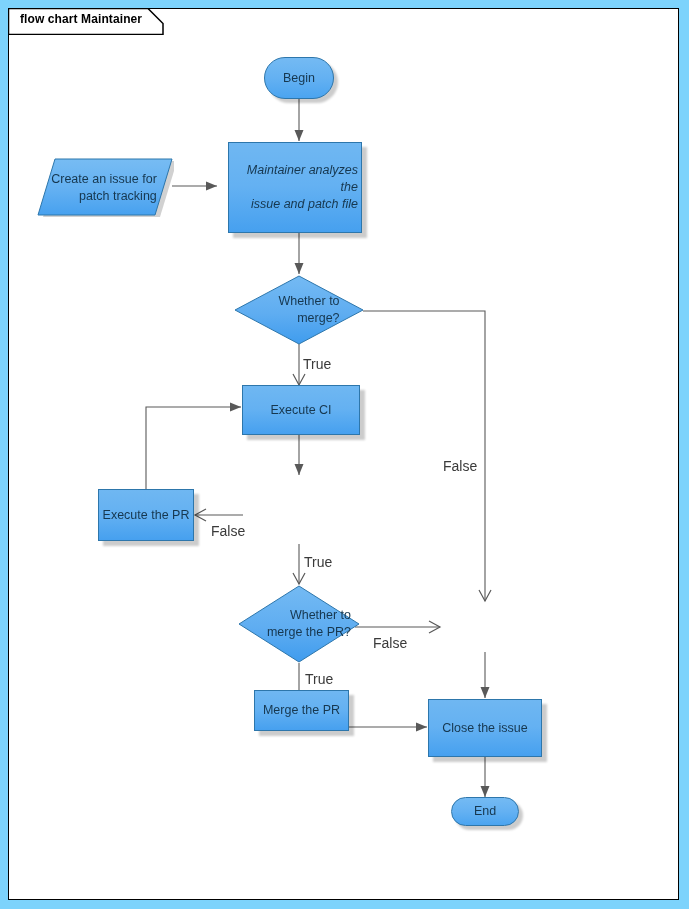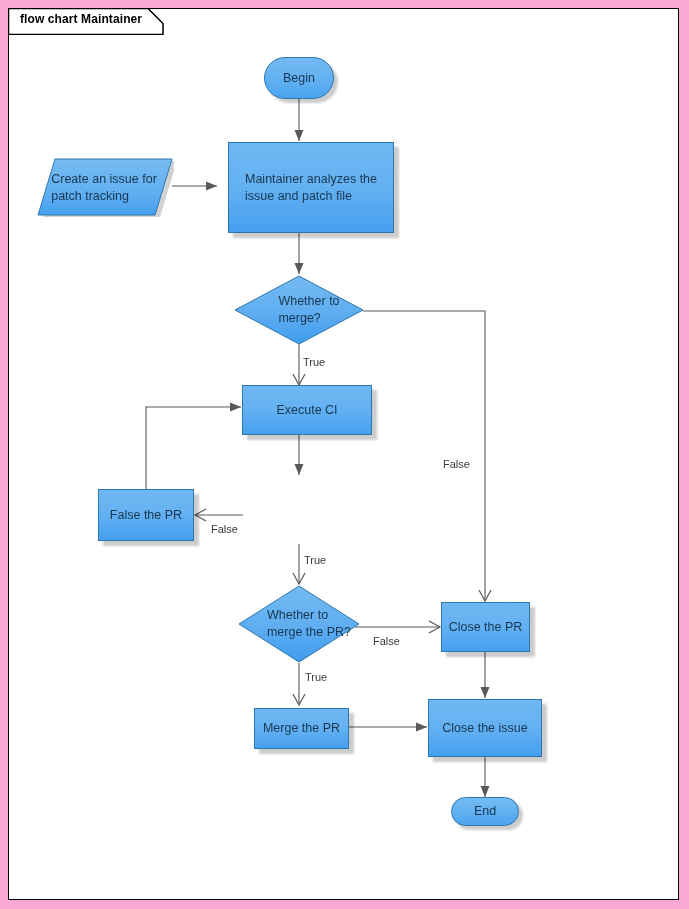--- a/index.html
+++ b/index.html
@@ -5,21 +5,21 @@
   html, body {
     margin: 0;
     padding: 0;
     background: #ffffff;
     font-family: "Liberation Sans", sans-serif;
   }
   #canvas {
     position: relative;
     width: 689px;
     height: 909px;
-    background: #f9a8d4;
+    background: #7dd3fc;
     overflow: hidden;
   }
   
   .frame {
     position: absolute;
     left: 8px;
     top: 8px;
     width: 671px;
     height: 892px;
     border: 1.5px solid #000000;
@@ -53,21 +53,21 @@
     height: 909px;
     pointer-events: none;
   }
   
   .node {
     position: absolute;
     box-sizing: border-box;
     display: flex;
     align-items: center;
     justify-content: center;
-    text-align: left;
+    text-align: right;
     color: #16374f;
     font-size: 12.5px;
     line-height: 1.35;
   }
   .node .lbl {
     position: relative;
     z-index: 3;
     padding: 0 4px;
     white-space: pre-line;
   }
@@ -89,21 +89,21 @@
   .round-shape {
     background: linear-gradient(180deg, #74baf3 0%, #64b1f2 50%, #4ba4f0 100%);
     border: 1px solid #2d76ab;
     border-radius: 22px;
   }
   .para-shape svg, .diamond-shape svg { display: block; width: 100%; height: 100%; }
   .node.diamond .lbl { z-index: 4; margin-left: 20px; }
   
   .edge-label {
     position: absolute;
-    font-size: 11px;
+    font-size: 14px;
     color: #3a3a3a;
     white-space: nowrap;
     font-family: "Liberation Sans", sans-serif;
   }
 </style>
 </head>
 <body>
 
 <div id="canvas">
 
@@ -180,21 +180,21 @@
           </linearGradient>
         </defs>
         <path d="M5,61 L22,5 L139,5 L122,61 Z" fill="rgba(0,0,0,0.18)" transform="translate(4,1)"></path>
         <path d="M4,60 L21,4 L138,4 L121,60 Z" fill="url(#gPara)" stroke="#2d76ab" stroke-width="1"></path>
       </svg>
     </div>
     <div class="lbl" style="margin-top:4px;">Create an issue for
 patch tracking</div>
   </div>
 
-  <div class="node" style="left:228px; top:142px; width:166px; height:91px;">
+  <div class="node" style="left:228px; top:142px; width:134px; height:91px;font-style:italic;">
     <div class="shadow" style="left:5px; top:5px; right:-5px; bottom:-5px;"></div>
     <div class="rect-shape"></div>
     <div class="lbl">Maintainer analyzes the
 issue and patch file</div>
   </div>
 
   <div class="node diamond" style="left:234px; top:275px; width:130px; height:70px;">
     <div class="diamond-shape">
       <svg viewBox="0 0 130 70" preserveAspectRatio="none">
         <defs>
@@ -204,57 +204,52 @@
             <stop offset="100%" stop-color="#3f9cee"></stop>
           </linearGradient>
         </defs>
         <path d="M65,1 L129,35 L65,69 L1,35 Z" fill="url(#gD1)" stroke="#2d76ab" stroke-width="1"></path>
       </svg>
     </div>
     <div class="lbl">Whether to
 merge?</div>
   </div>
 
-  <div class="node" style="left:242px; top:385px; width:130px; height:50px;">
+  <div class="node" style="left:242px; top:385px; width:118px; height:50px;">
     <div class="shadow" style="left:5px; top:5px; right:-5px; bottom:-5px;"></div>
     <div class="rect-shape"></div>
     <div class="lbl">Execute CI</div>
   </div>
 
 
   <div class="node" style="left:98px; top:489px; width:96px; height:52px;">
     <div class="shadow" style="left:5px; top:5px; right:-5px; bottom:-5px;"></div>
     <div class="rect-shape"></div>
-    <div class="lbl">False the PR</div>
+    <div class="lbl">Execute the PR</div>
   </div>
 
   <div class="node diamond" style="left:238px; top:585px; width:122px; height:78px;">
     <div class="diamond-shape">
       <svg viewBox="0 0 122 78" preserveAspectRatio="none">
         <defs>
           <linearGradient id="gD3" x1="0" y1="0" x2="0" y2="1">
             <stop offset="0%" stop-color="#74baf3"></stop>
             <stop offset="55%" stop-color="#5fadf1"></stop>
             <stop offset="100%" stop-color="#3f9cee"></stop>
           </linearGradient>
         </defs>
         <path d="M61,1 L121,39 L61,77 L1,39 Z" fill="url(#gD3)" stroke="#2d76ab" stroke-width="1"></path>
       </svg>
     </div>
     <div class="lbl">Whether to
 merge the PR?</div>
   </div>
 
-  <div class="node" style="left:441px; top:602px; width:89px; height:50px;">
-    <div class="shadow" style="left:5px; top:5px; right:-5px; bottom:-5px;"></div>
-    <div class="rect-shape"></div>
-    <div class="lbl">Close the PR</div>
-  </div>
-
-  <div class="node" style="left:254px; top:708px; width:95px; height:41px;">
+
+  <div class="node" style="left:254px; top:690px; width:95px; height:41px;">
     <div class="shadow" style="left:5px; top:5px; right:-5px; bottom:-5px;"></div>
     <div class="rect-shape"></div>
     <div class="lbl">Merge the PR</div>
   </div>
 
   <div class="node" style="left:428px; top:699px; width:114px; height:58px;border-radius:15px;">
     <div class="shadow" style="left:5px; top:5px; right:-5px; bottom:-5px;"></div>
     <div class="rect-shape"></div>
     <div class="lbl">Close the issue</div>
   </div>

